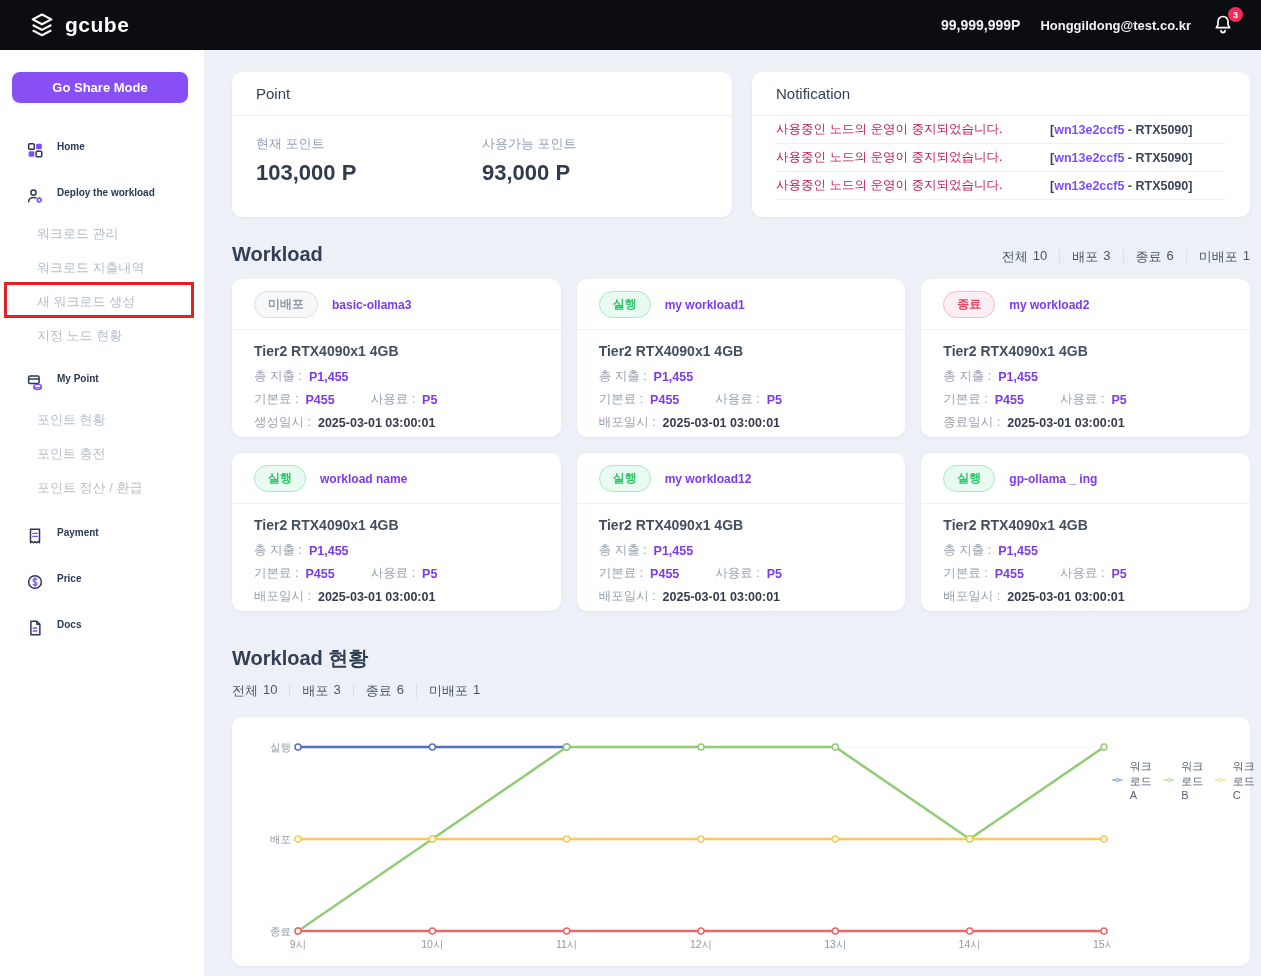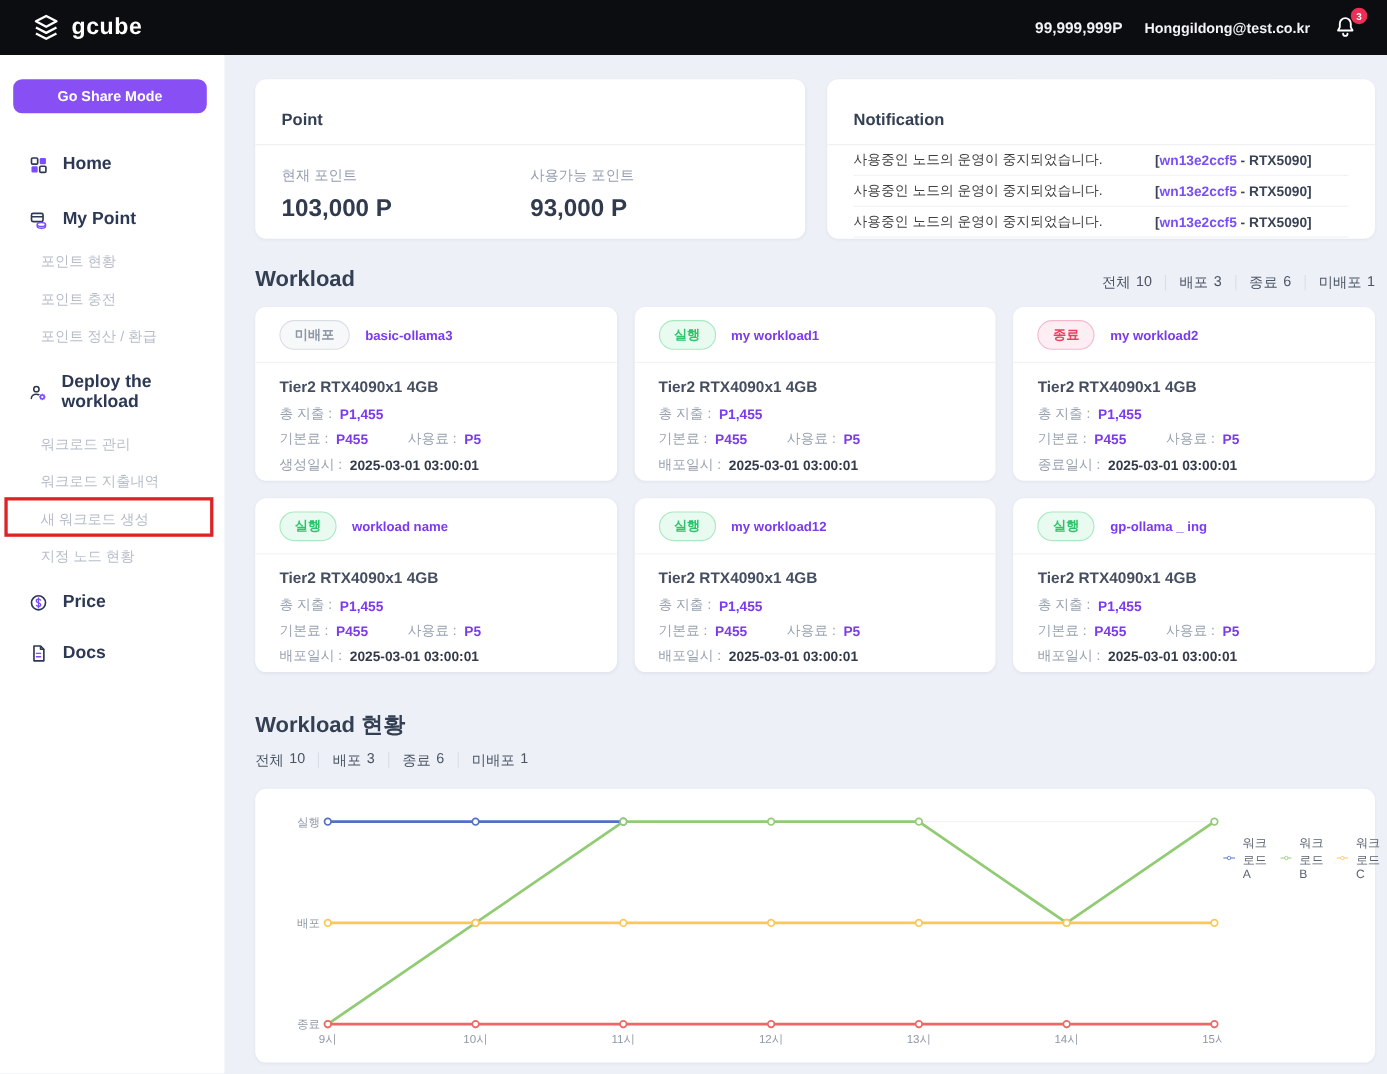--- a/index.html
+++ b/index.html
@@ -21,44 +21,44 @@
 
   
   .app { display:flex; padding-top:50px; height:976px;border-radius:13px; }
   aside { width:204px; background:#fff; flex:none; height:926px; padding-top:22px; position:relative; }
   main { flex:1; padding:22px 11px 0 28px; height:926px; overflow:hidden; }
 
   
   .share-btn { display:block; margin:0 14px 26px 12px; width:176px; height:31px; border:none;
     border-radius:8px; background:#8850f4; color:#fff; font-size:13px; font-weight:700; cursor:pointer;
     font-family:inherit; }
-  .nav-item { display:flex; align-items:center; gap:13px; padding:12px 0 12px 26px; cursor:pointer;
-    font-size:16px; font-weight:700; color:#2c3854; }
+  .nav-item { display:flex; gap:13px; padding:12px 0 12px 26px; cursor:pointer;
+    font-size:10px; font-weight:700; color:#2c3854; }
   .nav-sub { padding:8px 0 8px 37px; font-size:13px; color:#b6bdc9; cursor:pointer; position:relative; }
   .nav-sub.highlighted { }
   .annotation-box { position:absolute; left:4px; top:-3px; width:190px; height:36px;
     border:3px solid #dd2323; pointer-events:none; }
   .nav-group { margin-bottom:4px; }
 
   
   .card { background:#fff; border-radius:10px; box-shadow:0 1px 3px rgba(40,50,80,.06); }
   .card-titlebar { height:44px; display:flex; align-items:center; padding:0 24px; font-size:15px;
-    font-weight:700; color:#333f52; border-bottom:1px solid #eef0f4;margin-top:16px; }
+    font-weight:400; color:#333f52; border-bottom:1px solid #eef0f4; }
 
   
   .top-row { display:flex; gap:20px; }
   .point-card { width:500px; flex:none; height:145px; }
   .point-body { display:flex; padding:19px 24px; }
   .point-col { width:235px; }
   .point-label { font-size:13px; color:#949db0; margin-bottom:7px; }
   .point-value { font-size:22px; font-weight:700; color:#323b4e; }
   .notif-card { flex:1; height:145px; }
   .notif-row { display:flex; align-items:center; height:28px; margin:0 24px; gap:26px;
     border-bottom:1px solid #f0f2f6; font-size:12.5px; cursor:pointer; }
-  .notif-msg { color:#404040; width:248px; flex:none; }
+  .notif-msg { color:#be185d; width:248px; flex:none; }
   .notif-node { color:#3a4356; font-weight:700; }
   .notif-node .nid { color:#7a4ff5; }
 
   
   .section-head { display:flex; align-items:flex-end; justify-content:space-between; margin-top:26px; }
   .section-title { font-size:20px; font-weight:700; color:#333f52; }
   .filters { display:flex; align-items:center; font-size:13px; color:#4a5563; }
   .filter-item { display:flex; gap:5px; cursor:pointer; white-space:nowrap; }
   .filter-sep { width:1px; height:14px; background:#d9dee6; margin:0 12px; }
 
@@ -123,54 +123,63 @@
         <svg width="18" height="18" viewBox="0 0 24 24">
           <rect x="3.5" y="3.5" width="7.5" height="7.5" rx="1.5" fill="none" stroke="#2c3854" stroke-width="2"></rect>
           <rect x="13.5" y="3.5" width="7.5" height="7.5" rx="1.5" fill="#7c4dff"></rect>
           <rect x="3.5" y="13.5" width="7.5" height="7.5" rx="1.5" fill="#7c4dff"></rect>
           <rect x="13.5" y="13.5" width="7.5" height="7.5" rx="1.5" fill="none" stroke="#2c3854" stroke-width="2"></rect>
         </svg>
         <span>Home</span>
       </div>
     </div>
 
+    <div class="nav-group">
+      <div class="nav-item">
+        <svg width="18" height="18" viewBox="0 0 24 24">
+          <circle cx="10" cy="7.5" r="3.4" fill="none" stroke="#2c3854" stroke-width="2"></circle>
+          <path d="M3.5 19.5c0-3.4 2.9-5.6 6.5-5.6 1.2 0 2.3.2 3.2.7" fill="none" stroke="#2c3854" stroke-width="2" stroke-linecap="round"></path>
+          <circle cx="17.6" cy="17.4" r="2.4" fill="none" stroke="#7c4dff" stroke-width="1.8"></circle>
+          <path d="M17.6 13.8v1.2M17.6 19.8v1.2M14 17.4h1.2M20 17.4h1.2M15.1 14.9l.9.9M19.2 19l.9.9M20.1 14.9l-.9.9M16 19l-.9.9" stroke="#7c4dff" stroke-width="1.4" stroke-linecap="round"></path>
+        </svg>
+        <span>Deploy the workload</span>
+      </div>
+      <div class="nav-sub">워크로드 관리</div>
+      <div class="nav-sub">워크로드 지출내역</div>
+      <div class="nav-sub highlighted">
+        <span>새 워크로드 생성</span>
+        <span class="annotation-box"></span>
+      </div>
+      <div class="nav-sub">지정 노드 현황</div>
+    </div>
+
     <div class="nav-group" style="margin-top:8px;">
       <div class="nav-item">
         <svg width="18" height="18" viewBox="0 0 24 24">
           <rect x="3.5" y="4" width="14" height="10" rx="2" fill="none" stroke="#2c3854" stroke-width="2"></rect>
           <path d="M3.5 8h14" stroke="#2c3854" stroke-width="2"></path>
           <ellipse cx="15.5" cy="17.5" rx="5" ry="2.4" fill="none" stroke="#7c4dff" stroke-width="1.8"></ellipse>
           <path d="M10.5 17.5v2.2c0 1.3 2.2 2.4 5 2.4s5-1.1 5-2.4v-2.2" fill="none" stroke="#7c4dff" stroke-width="1.8"></path>
         </svg>
         <span>My Point</span>
       </div>
       <div class="nav-sub">포인트 현황</div>
       <div class="nav-sub">포인트 충전</div>
       <div class="nav-sub">포인트 정산 / 환급</div>
     </div>
 
-    <div class="nav-group">
+    <div class="nav-group" style="margin-top:10px;">
       <div class="nav-item">
         <svg width="18" height="18" viewBox="0 0 24 24">
-          <circle cx="10" cy="7.5" r="3.4" fill="none" stroke="#2c3854" stroke-width="2"></circle>
-          <path d="M3.5 19.5c0-3.4 2.9-5.6 6.5-5.6 1.2 0 2.3.2 3.2.7" fill="none" stroke="#2c3854" stroke-width="2" stroke-linecap="round"></path>
-          <circle cx="17.6" cy="17.4" r="2.4" fill="none" stroke="#7c4dff" stroke-width="1.8"></circle>
-          <path d="M17.6 13.8v1.2M17.6 19.8v1.2M14 17.4h1.2M20 17.4h1.2M15.1 14.9l.9.9M19.2 19l.9.9M20.1 14.9l-.9.9M16 19l-.9.9" stroke="#7c4dff" stroke-width="1.4" stroke-linecap="round"></path>
-        </svg>
-        <span>Deploy the workload</span>
-      </div>
-      <div class="nav-sub">워크로드 관리</div>
-      <div class="nav-sub">워크로드 지출내역</div>
-      <div class="nav-sub highlighted">
-        <span>새 워크로드 생성</span>
-        <span class="annotation-box"></span>
-      </div>
-      <div class="nav-sub">지정 노드 현황</div>
-    </div>
-
+          <path d="M6 3h12v18l-2-1.5-2 1.5-2-1.5-2 1.5-2-1.5-2 1.5z" fill="none" stroke="#2c3854" stroke-width="2" stroke-linejoin="round"></path>
+          <path d="M9 8.5h6M9 12.5h6" stroke="#7c4dff" stroke-width="1.8" stroke-linecap="round"></path>
+        </svg>
+        <span>Payment</span>
+      </div>
+    </div>
 
     <div class="nav-group">
       <div class="nav-item">
         <svg width="18" height="18" viewBox="0 0 24 24">
           <circle cx="12" cy="12" r="8.5" fill="none" stroke="#2c3854" stroke-width="2"></circle>
           <path d="M14.5 8.8c-.6-.8-1.5-1.2-2.5-1.2-1.5 0-2.7.9-2.7 2.1s1 1.8 2.7 2.3c1.7.5 2.7 1.1 2.7 2.3s-1.2 2.1-2.7 2.1c-1 0-1.9-.4-2.5-1.2M12 6v12" fill="none" stroke="#7c4dff" stroke-width="1.6" stroke-linecap="round"></path>
         </svg>
         <span>Price</span>
       </div>
     </div>

